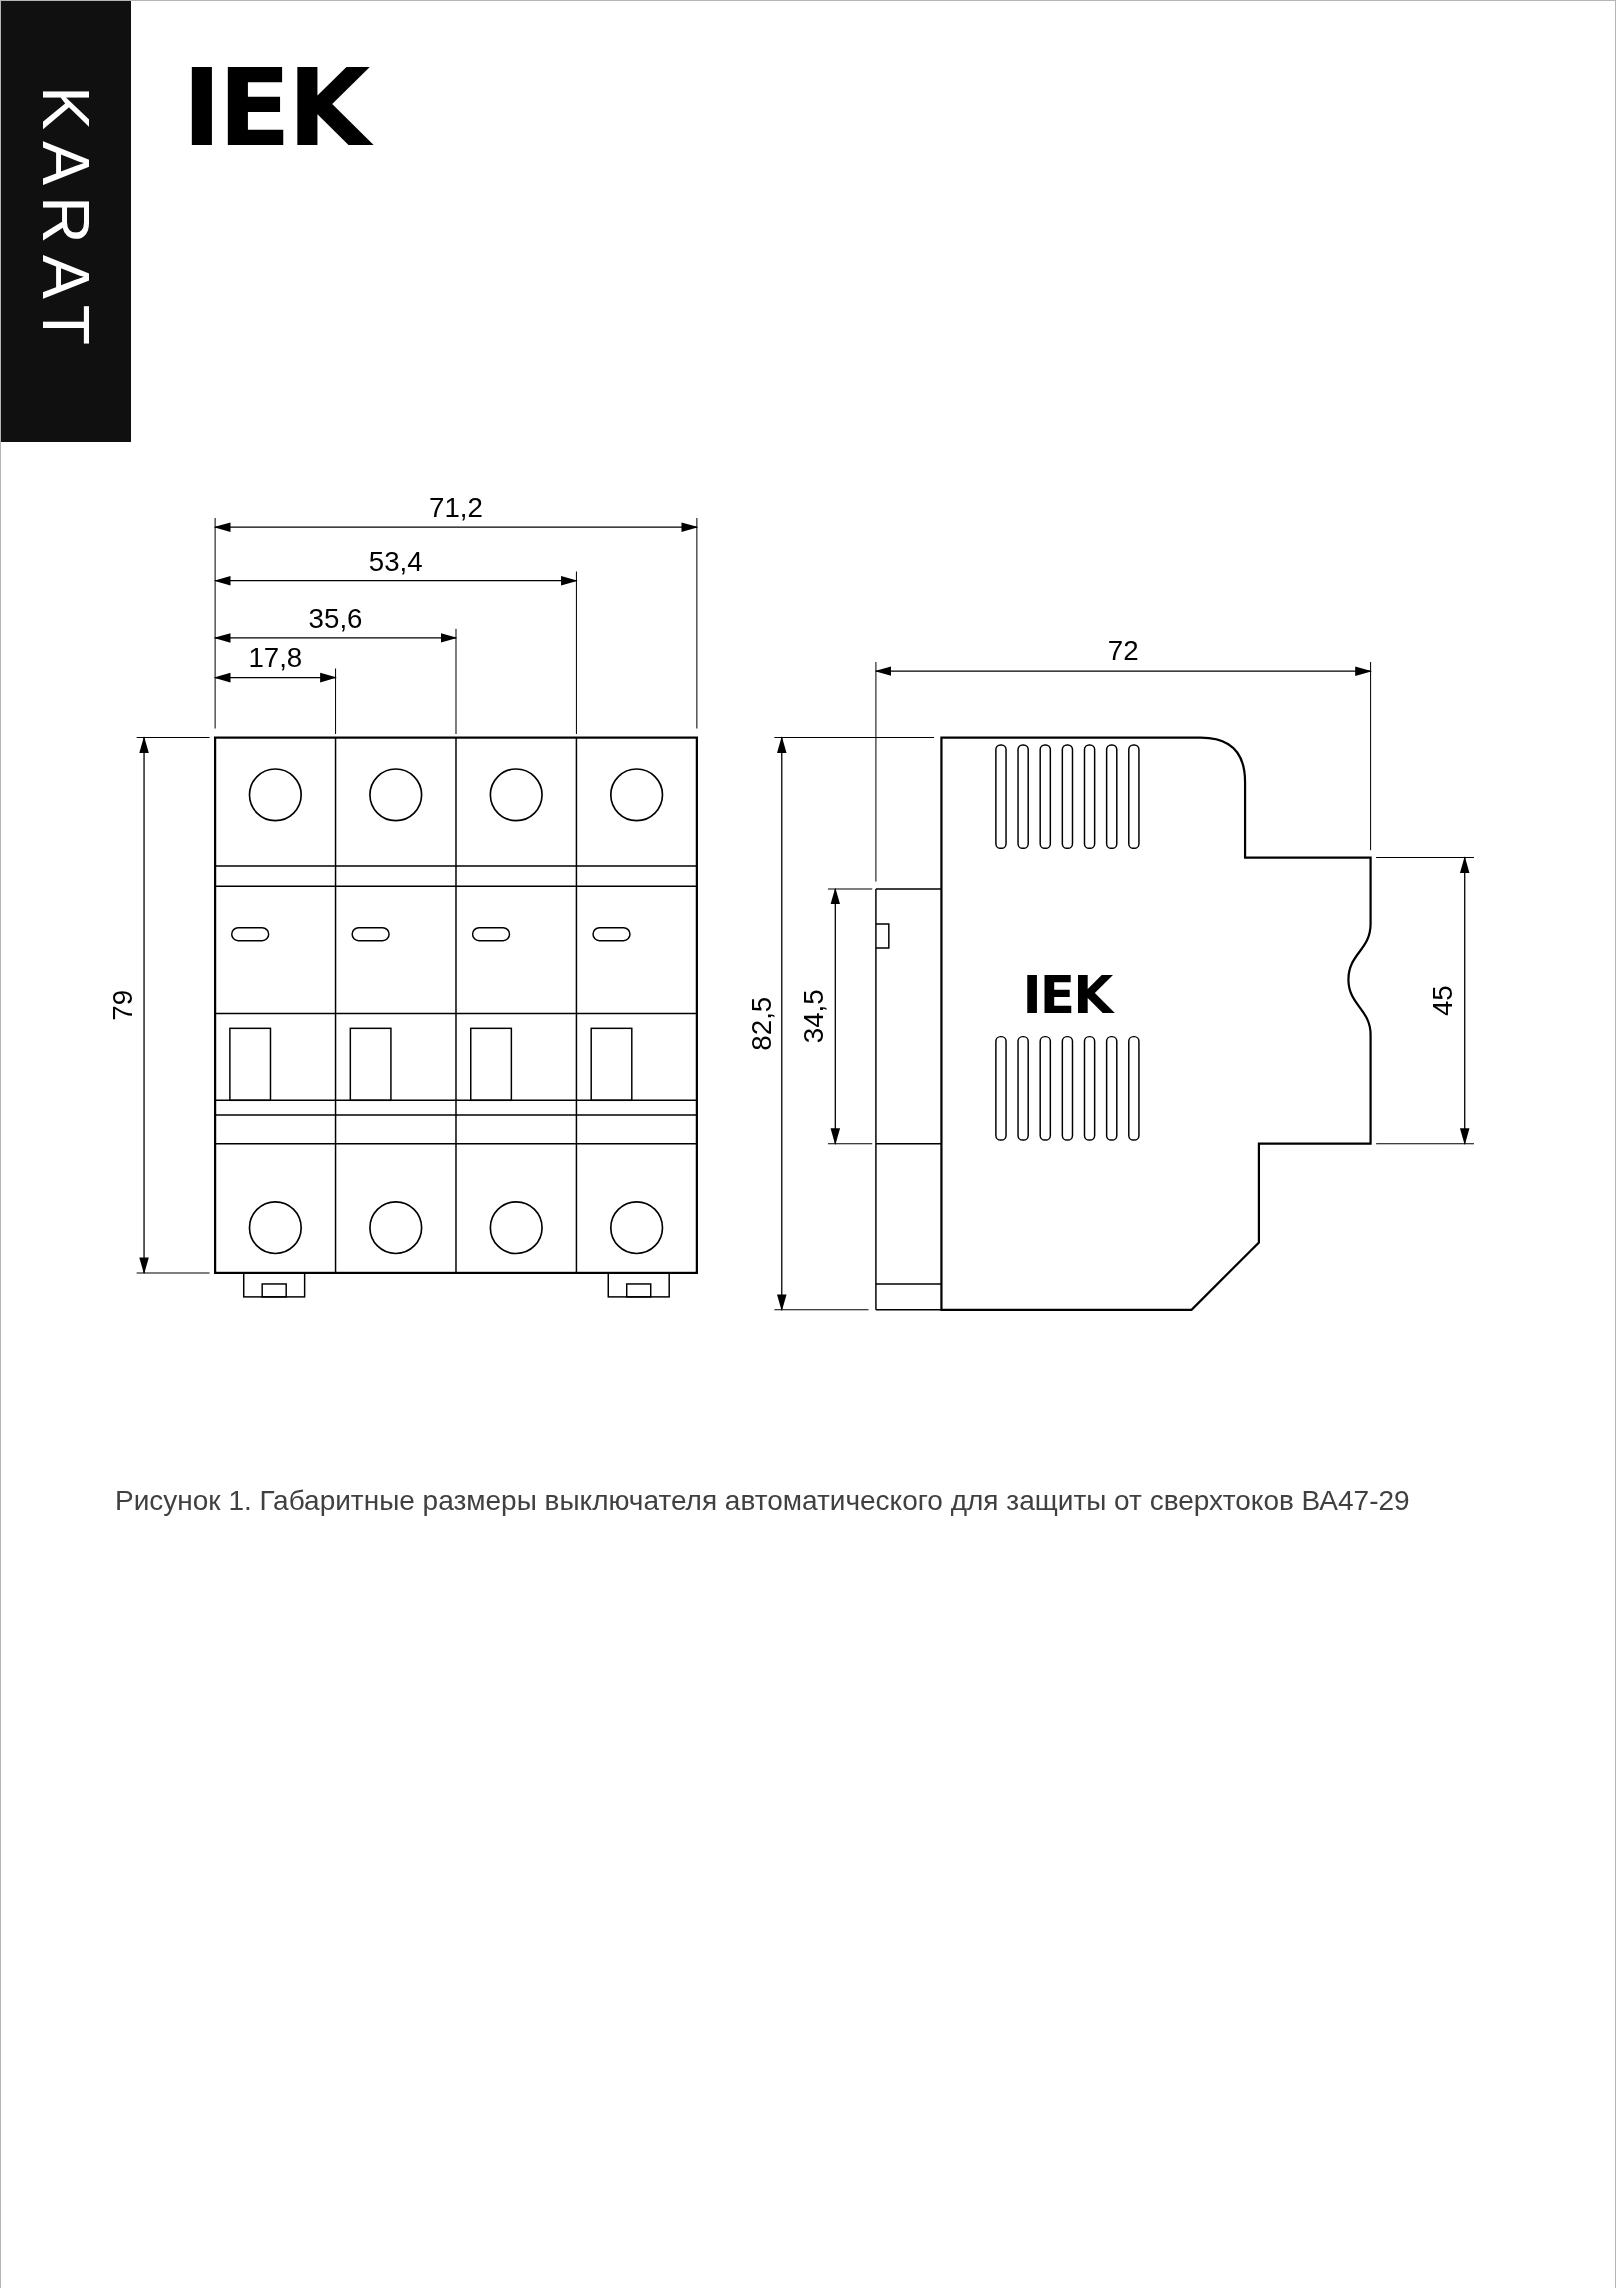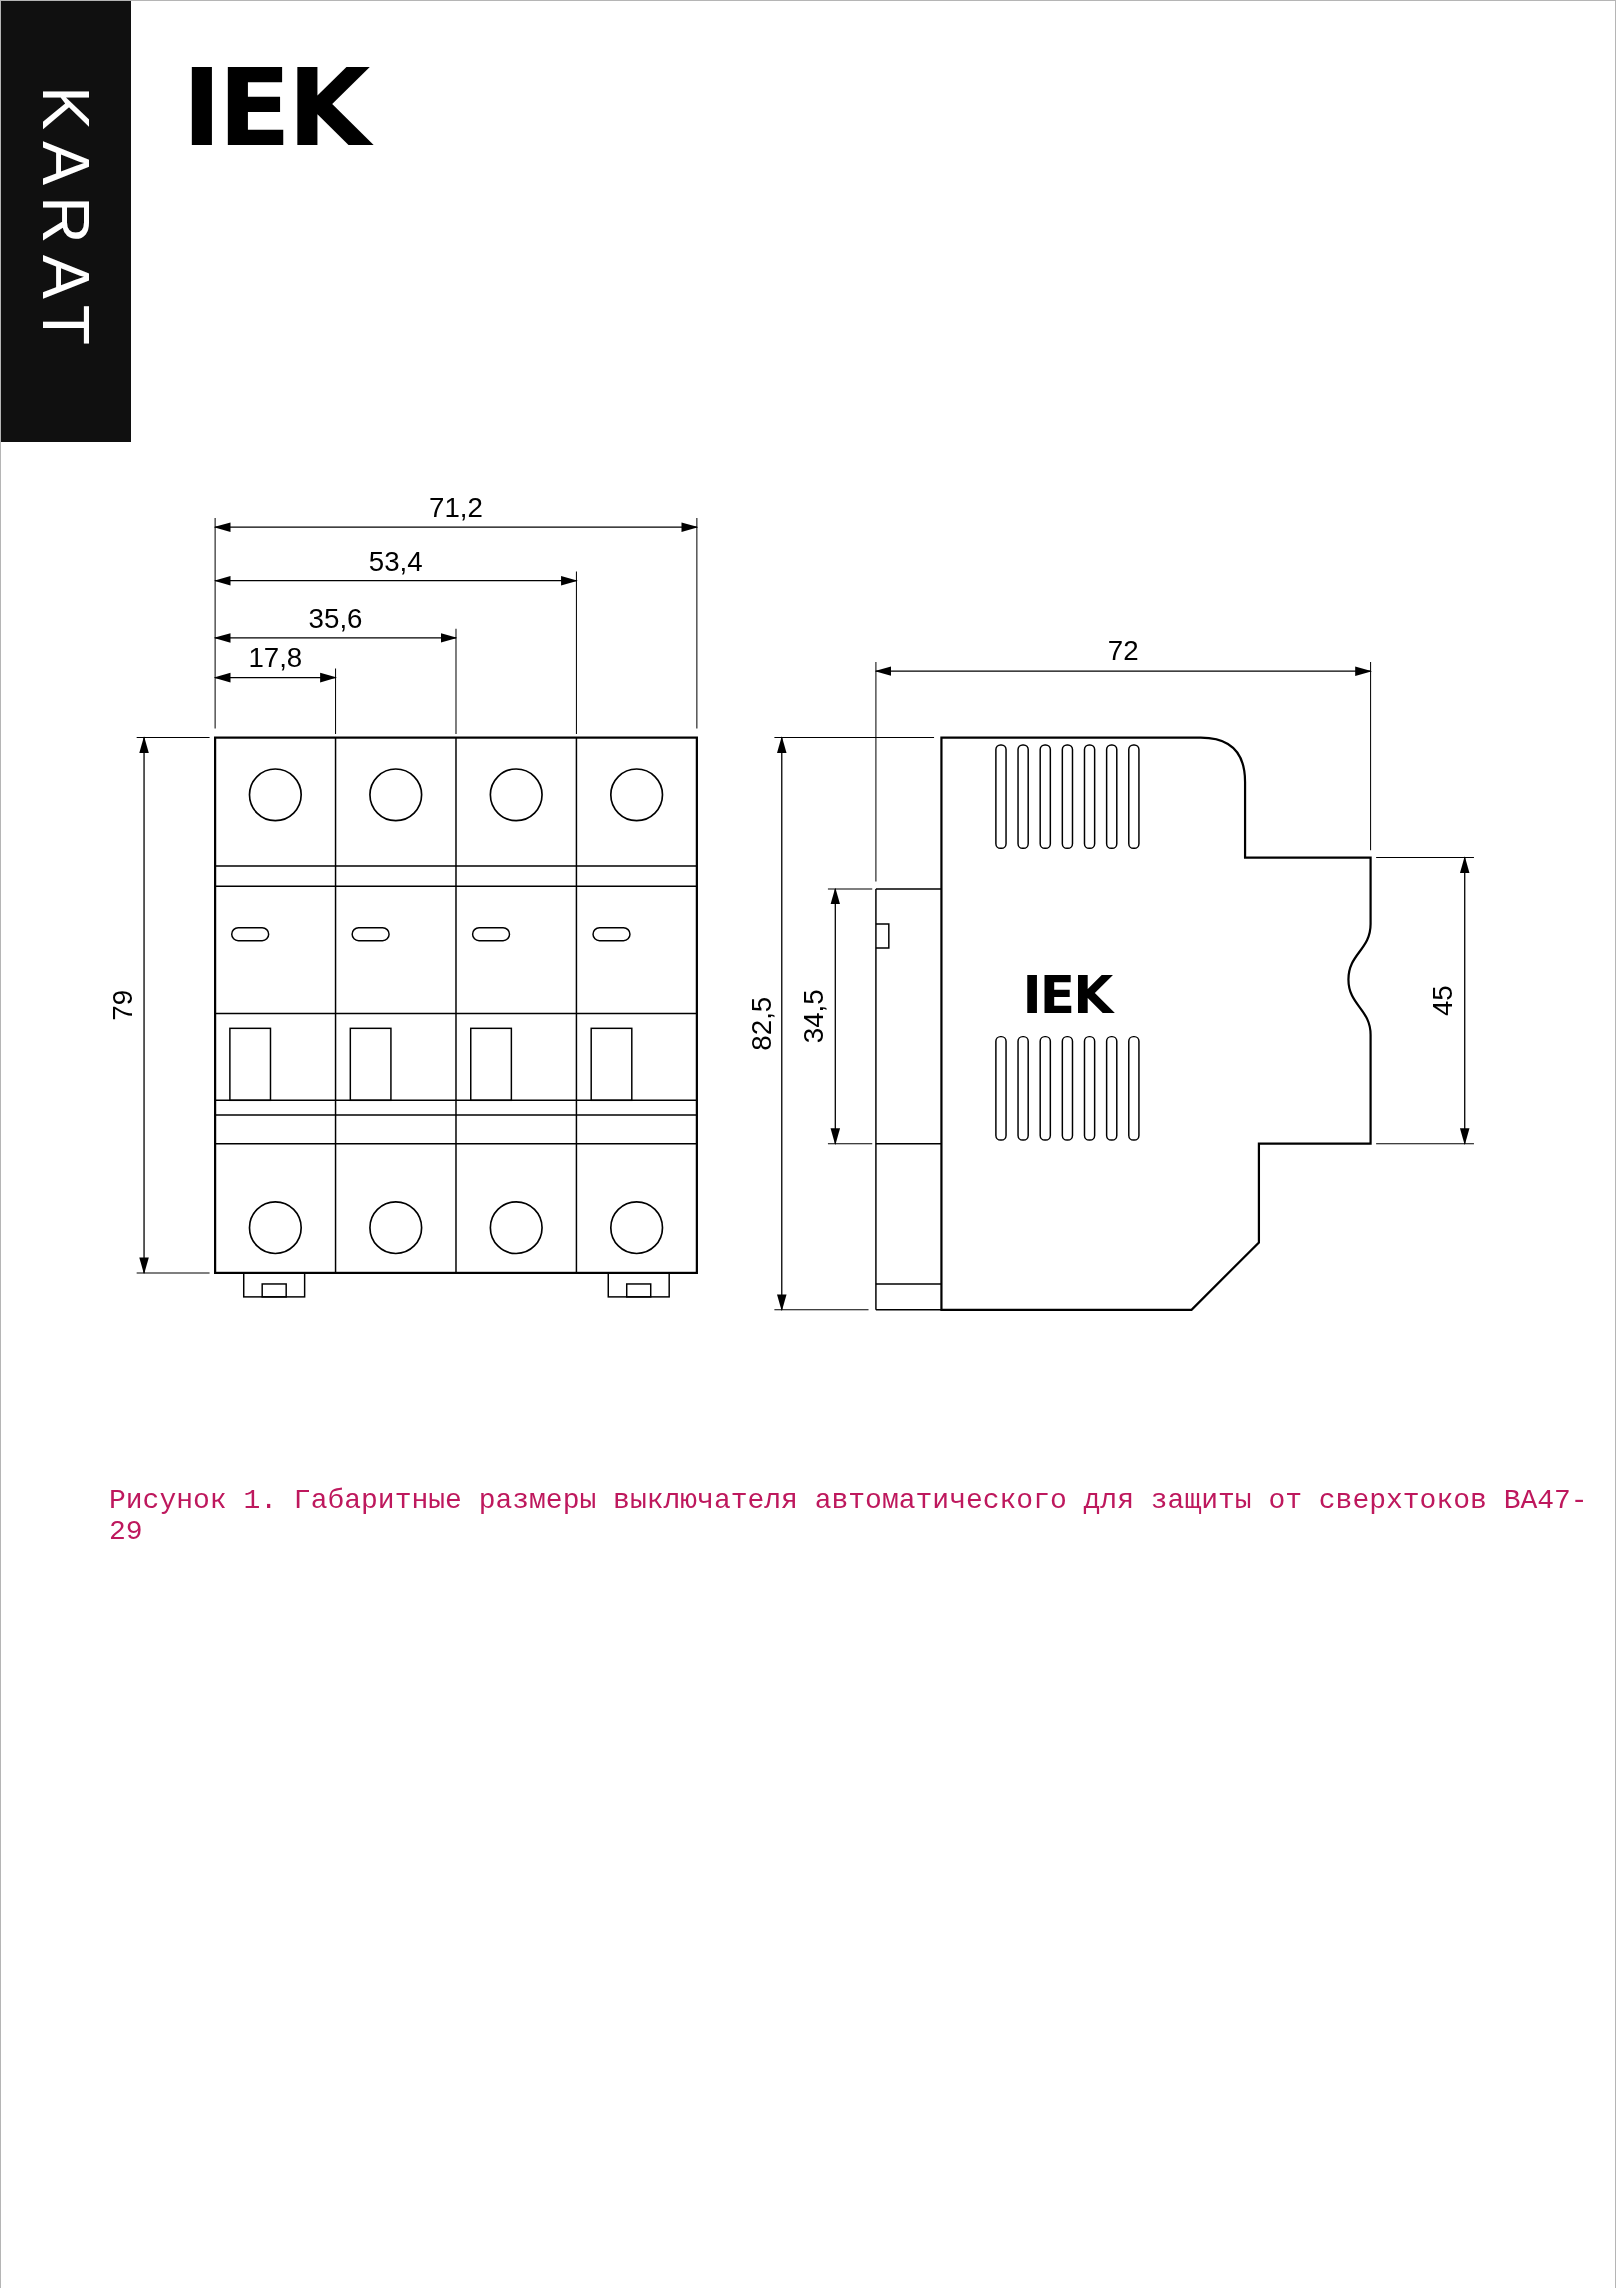--- a/index.html
+++ b/index.html
@@ -34,24 +34,23 @@
     font-weight:bold;
     font-size:107px;
     letter-spacing:-3.7px;
     line-height:1;
     color:#000;
   }
   .drawing {
     position:absolute; left:0; top:0;
   }
   .caption {
-    position:absolute; left:108px; top:1484px;
+    position:absolute; left:114px; top:1484px;
     font-size:28px;
-    color:#be185d;
-    font-family:Liberation Mono, monospace;
+    color:#404040;
   }
   
   .ol { fill:none; stroke:#000; stroke-width:2.4; }
   .il { fill:none; stroke:#000; stroke-width:1.6; }
   .cl { fill:none; stroke:#000; stroke-width:1.8; }
   .dl { fill:none; stroke:#000; stroke-width:1.4; }
   .xl { fill:none; stroke:#000; stroke-width:1.1; }
   .dt {
     font-size:30px; fill:#000; text-anchor:middle;
     font-family:"Liberation Sans", sans-serif;

